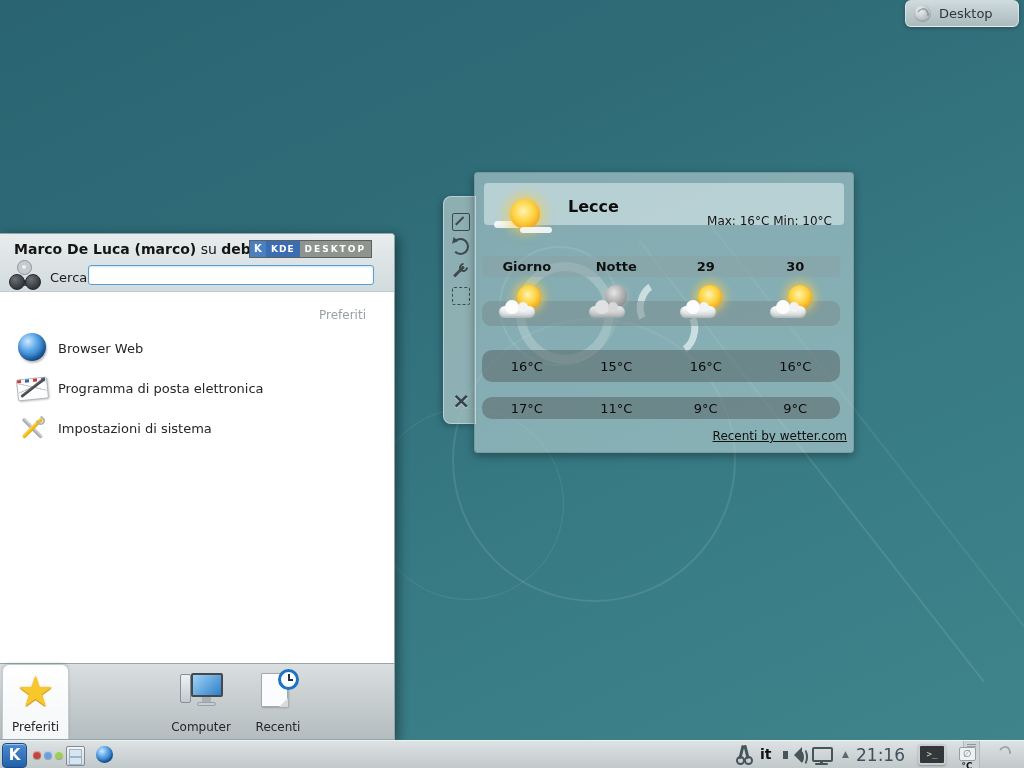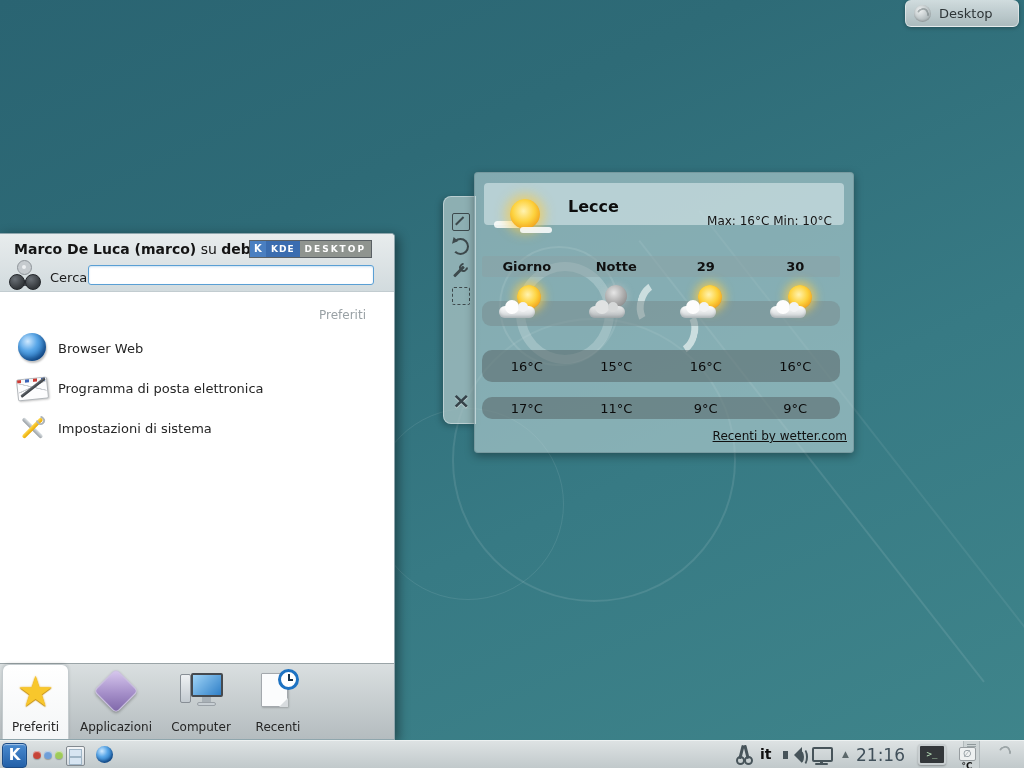--- a/index.html
+++ b/index.html
@@ -344,26 +344,20 @@
           <span class="pen"></span>
       </span>
       <span class="lbl">Programma di posta elettronica</span>
     </div>
 
     <div class="ko-tabs">
       <div class="tab t0 active">
         <span class="tico star">★</span>
         <span class="tlbl">Preferiti</span>
       </div>
-      <div class="tab t1">
-        <span class="tico">
-            <span class="diamond"></span>
-          </span>
-        <span class="tlbl">Applicazioni</span>
-      </div>
       <div class="tab t3">
         <span class="tico recent">
           <span class="doc"></span>
             <span class="clk"></span>
         </span>
         <span class="tlbl">Recenti</span>
       </div>
       <div class="tab t2">
         <span class="tico comp">
           <span class="tower"></span>

